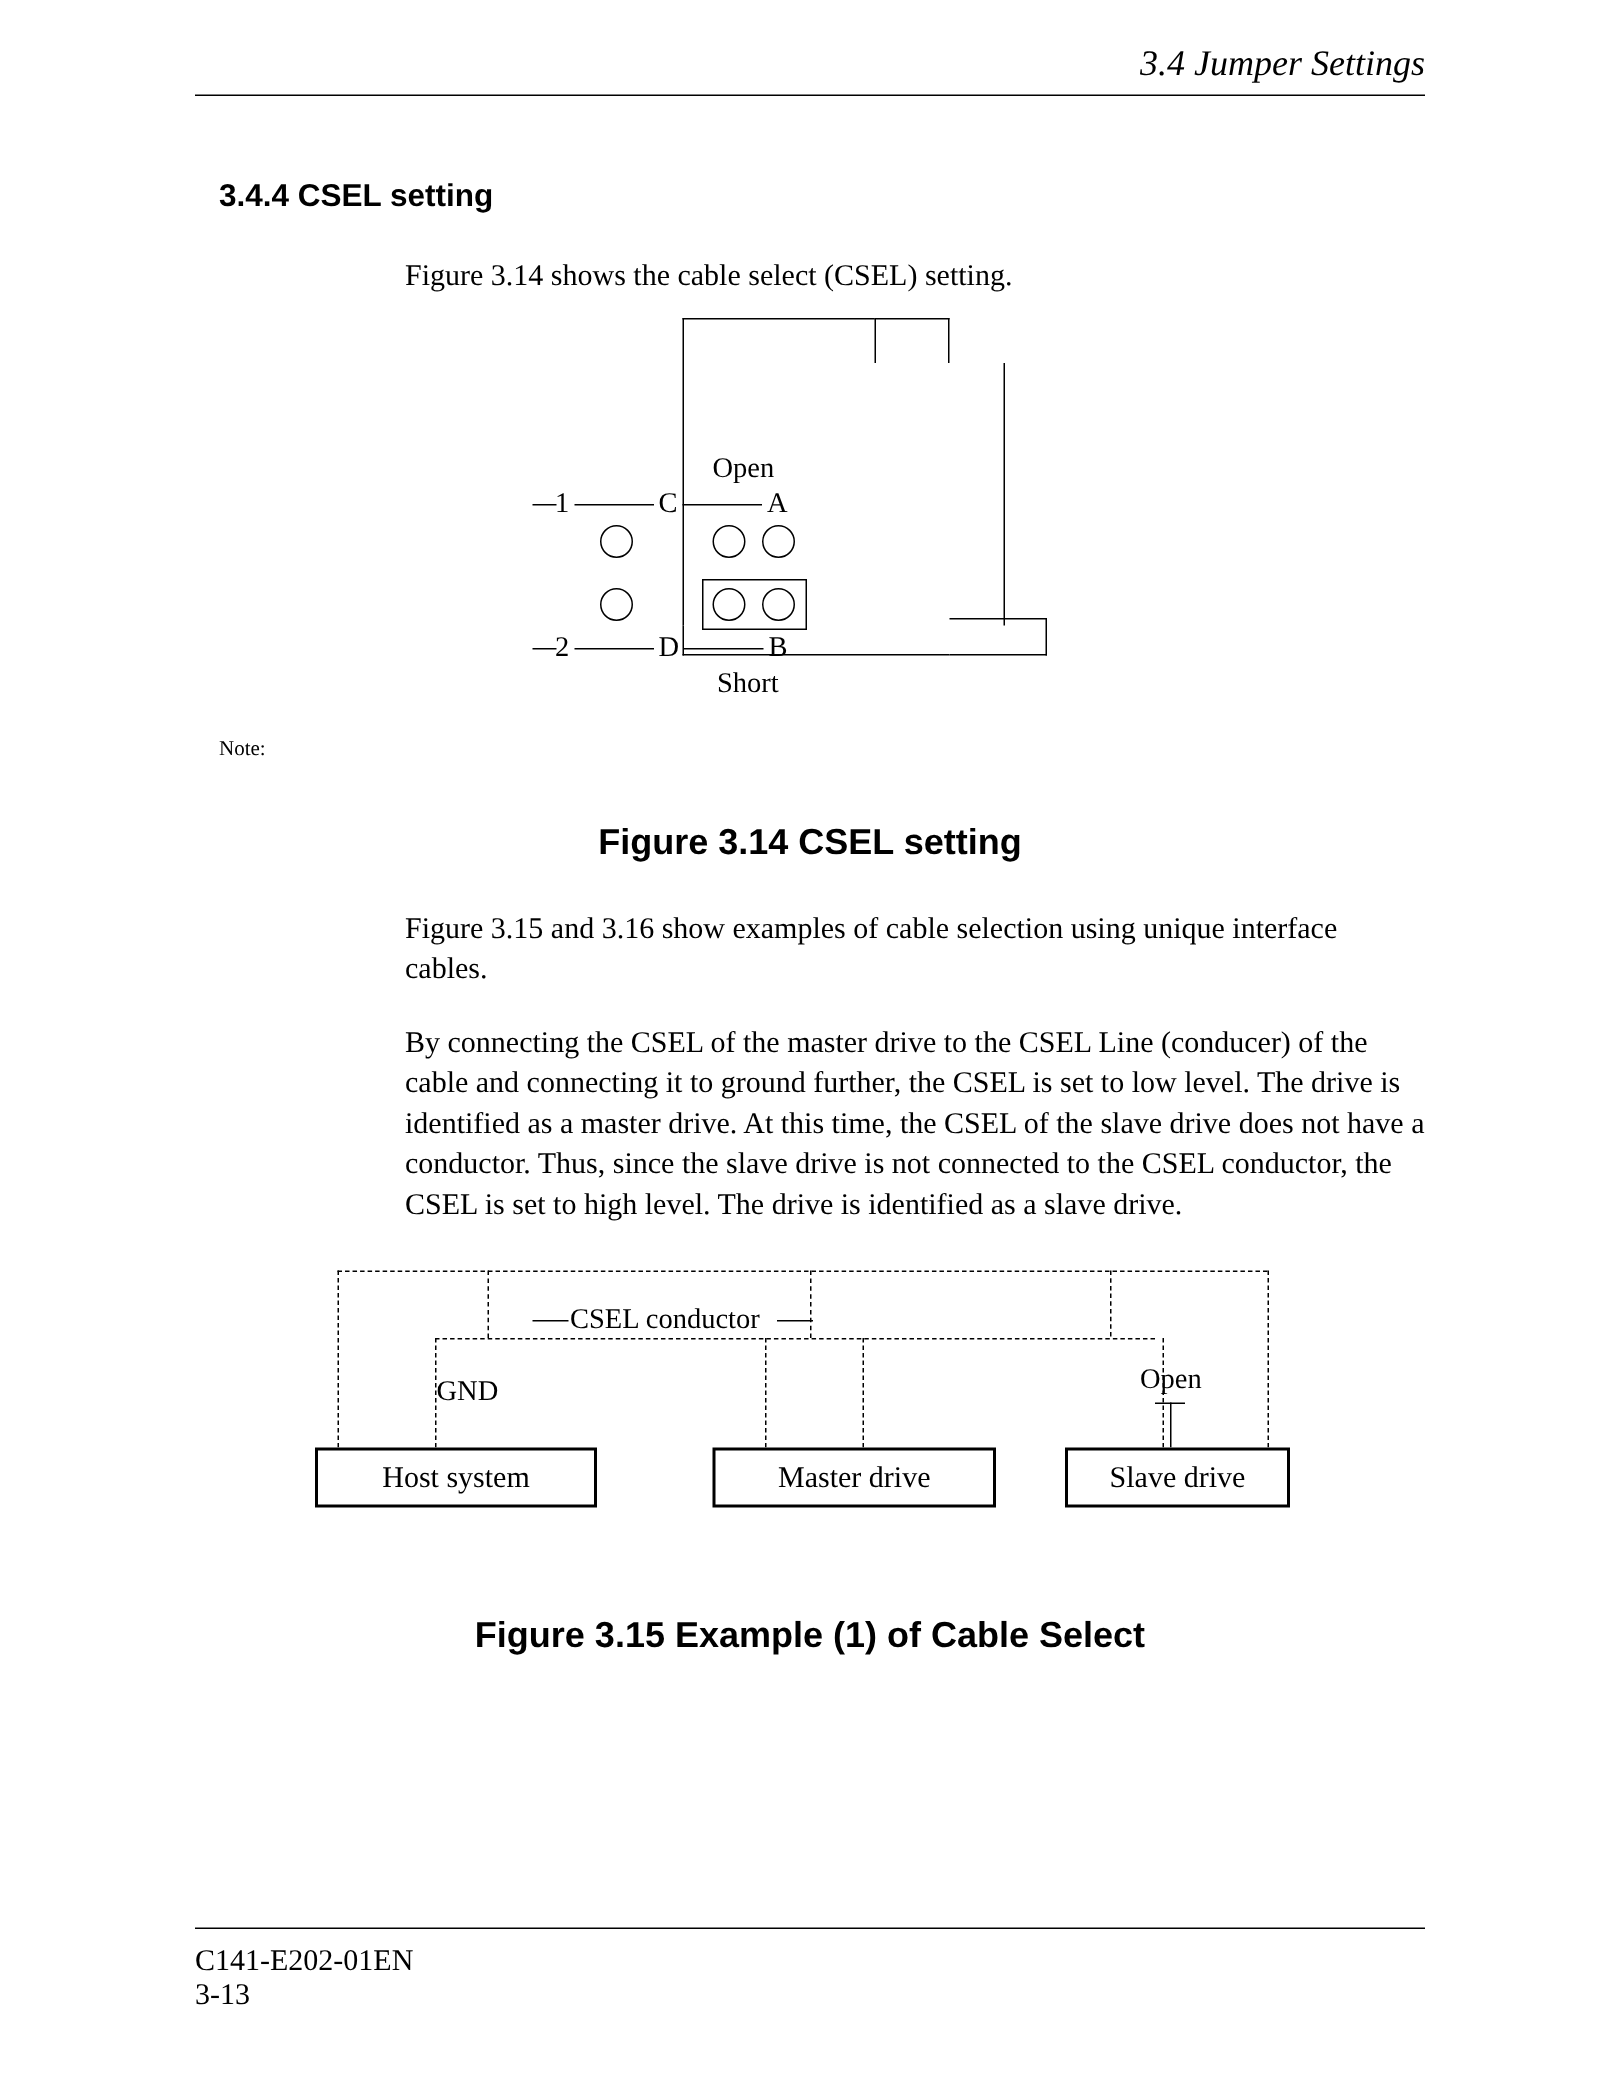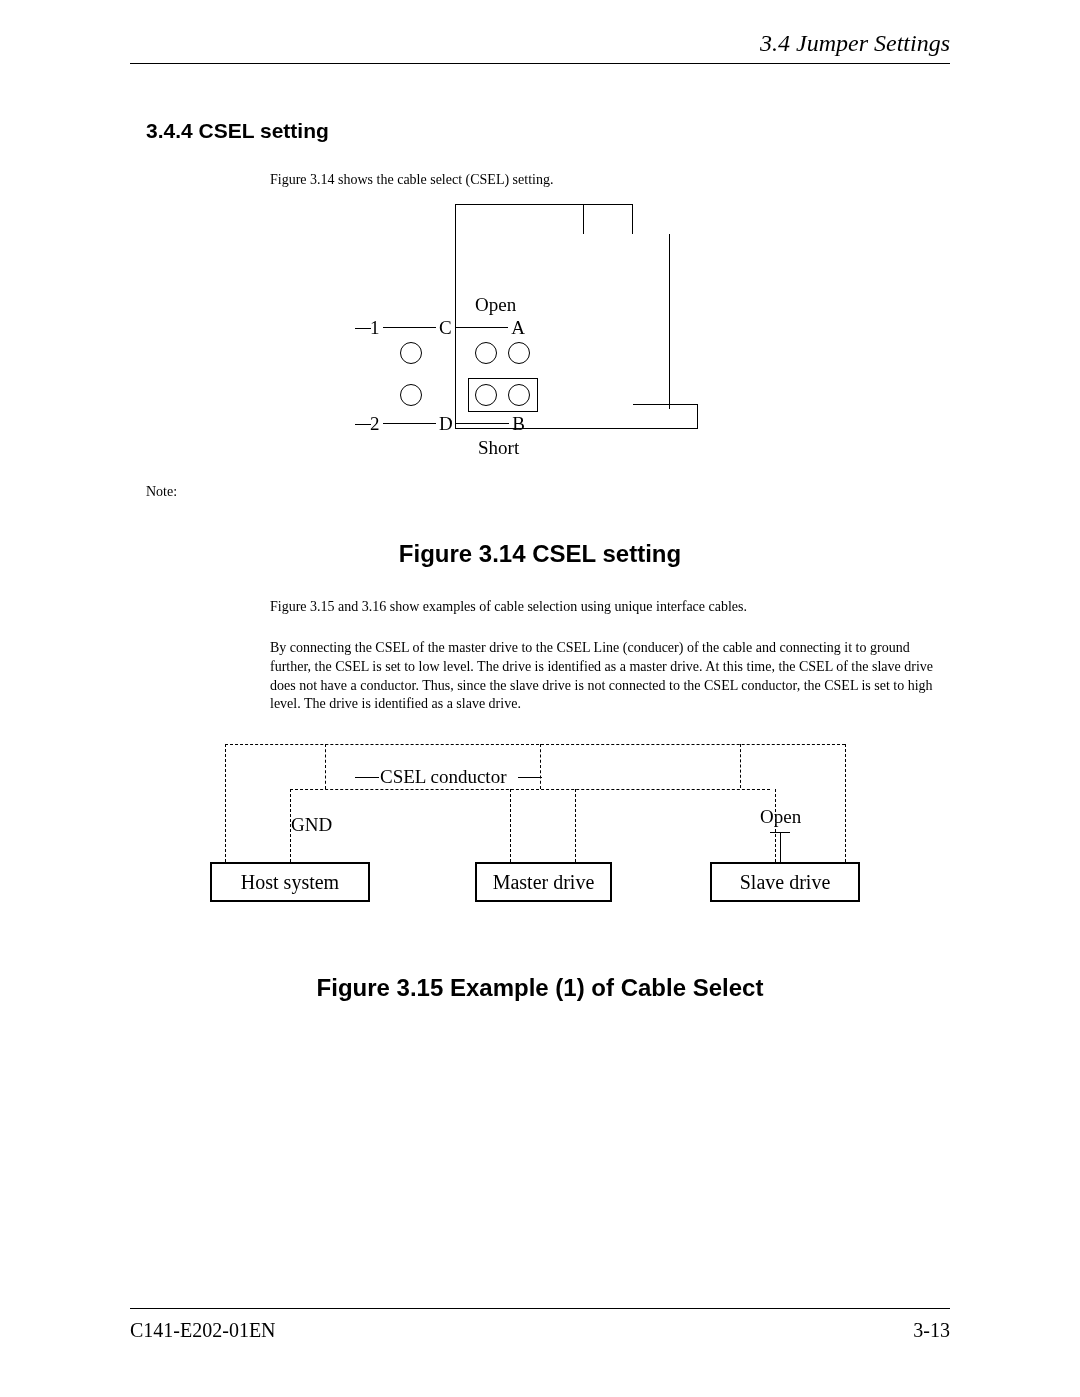--- a/index.html
+++ b/index.html
@@ -30,21 +30,21 @@
   .section-title {
     font-family: Arial, Helvetica, sans-serif;
     font-weight: bold;
     font-size: 21px;
     margin-top: 55px;
     margin-bottom: 28px;
     padding-left: 16px;
   }
   .body-indent {
     padding-left: 140px;
-    font-size: 14px;
+    font-size: 20px;
     line-height: 1.35;
   }
   .body-indent p { margin: 0 0 14px 0; }
   .note-label {
     font-size: 14px;
     padding-left: 16px;
     margin-top: 20px;
   }
   .note-body {
     padding-left: 70px;
@@ -61,20 +61,21 @@
   .footer {
     position: absolute;
     left: 130px;
     right: 130px;
     bottom: 55px;
     border-top: 1.5px solid #000;
     padding-top: 10px;
     font-size: 20px;
     display: flex;
     justify-content: space-between;
+    flex-direction: column;
   }
 
   
   .fig14 {
     position: relative;
     width: 400px;
     height: 260px;
     margin: 10px auto 10px auto;
     font-size: 19px;
   }
@@ -149,22 +150,22 @@
   .fig15 .d-outer-slave-r { left:635px; top:0; height:118px; }
   .fig15 .gnd { position:absolute; left:81px; top:70px; }
   .fig15 .open2 { position:absolute; left:550px; top:62px; }
   .fig15 .open-vline { position:absolute; left:570px; top:88px; height:30px; border-left:1.5px solid #000;}
   .fig15 .open-cap { position:absolute; left:560px; top:88px; width:20px; border-top:1.5px solid #000;}
   .fig15 .box {
     position:absolute; top:118px; height:40px; border:2.5px solid #000;
     display:flex; align-items:center; justify-content:center; background:#fff;
     font-size:20px;
   }
-  .fig15 .host { left:0; width:160px; }
-  .fig15 .master { left:265px; width:137px; }
+  .fig15 .host { left:0; width:188px; }
+  .fig15 .master { left:265px; width:189px; }
   .fig15 .slave { left:500px; width:150px; }
 </style>
 </head>
 <body>
 
 <div class="page">
   <div class="header">
     <span>3.4  Jumper Settings</span>
   </div>
 

